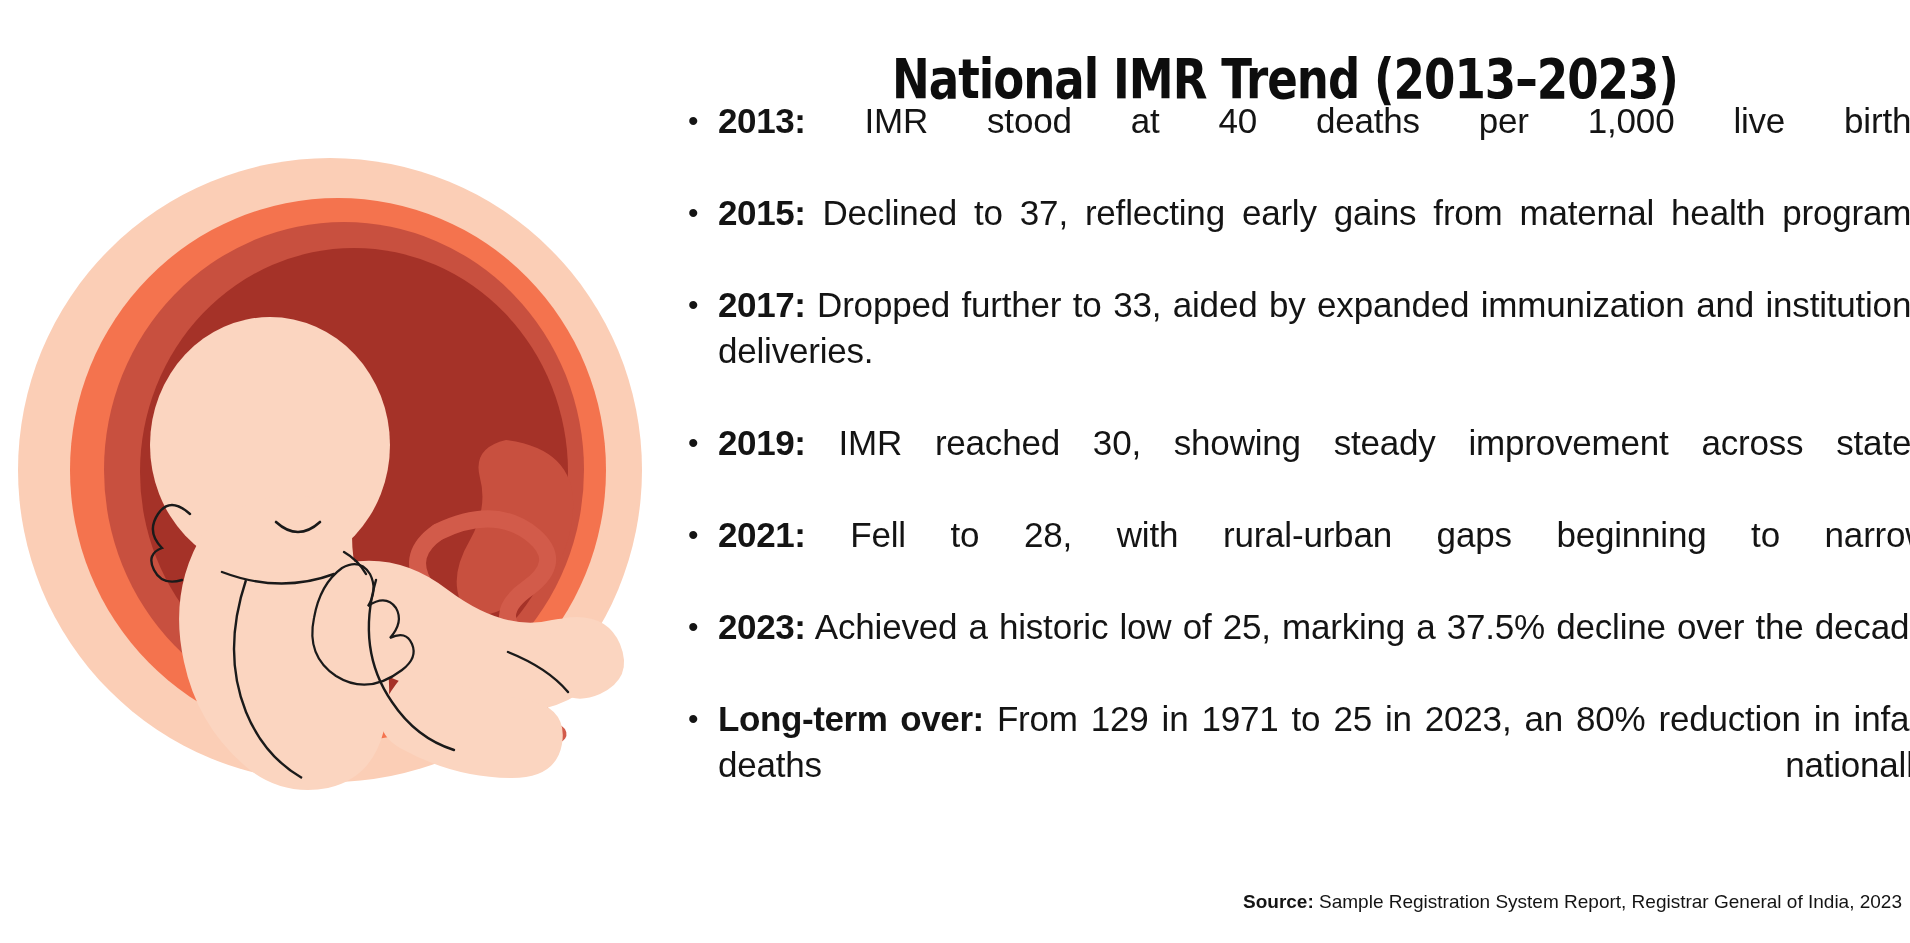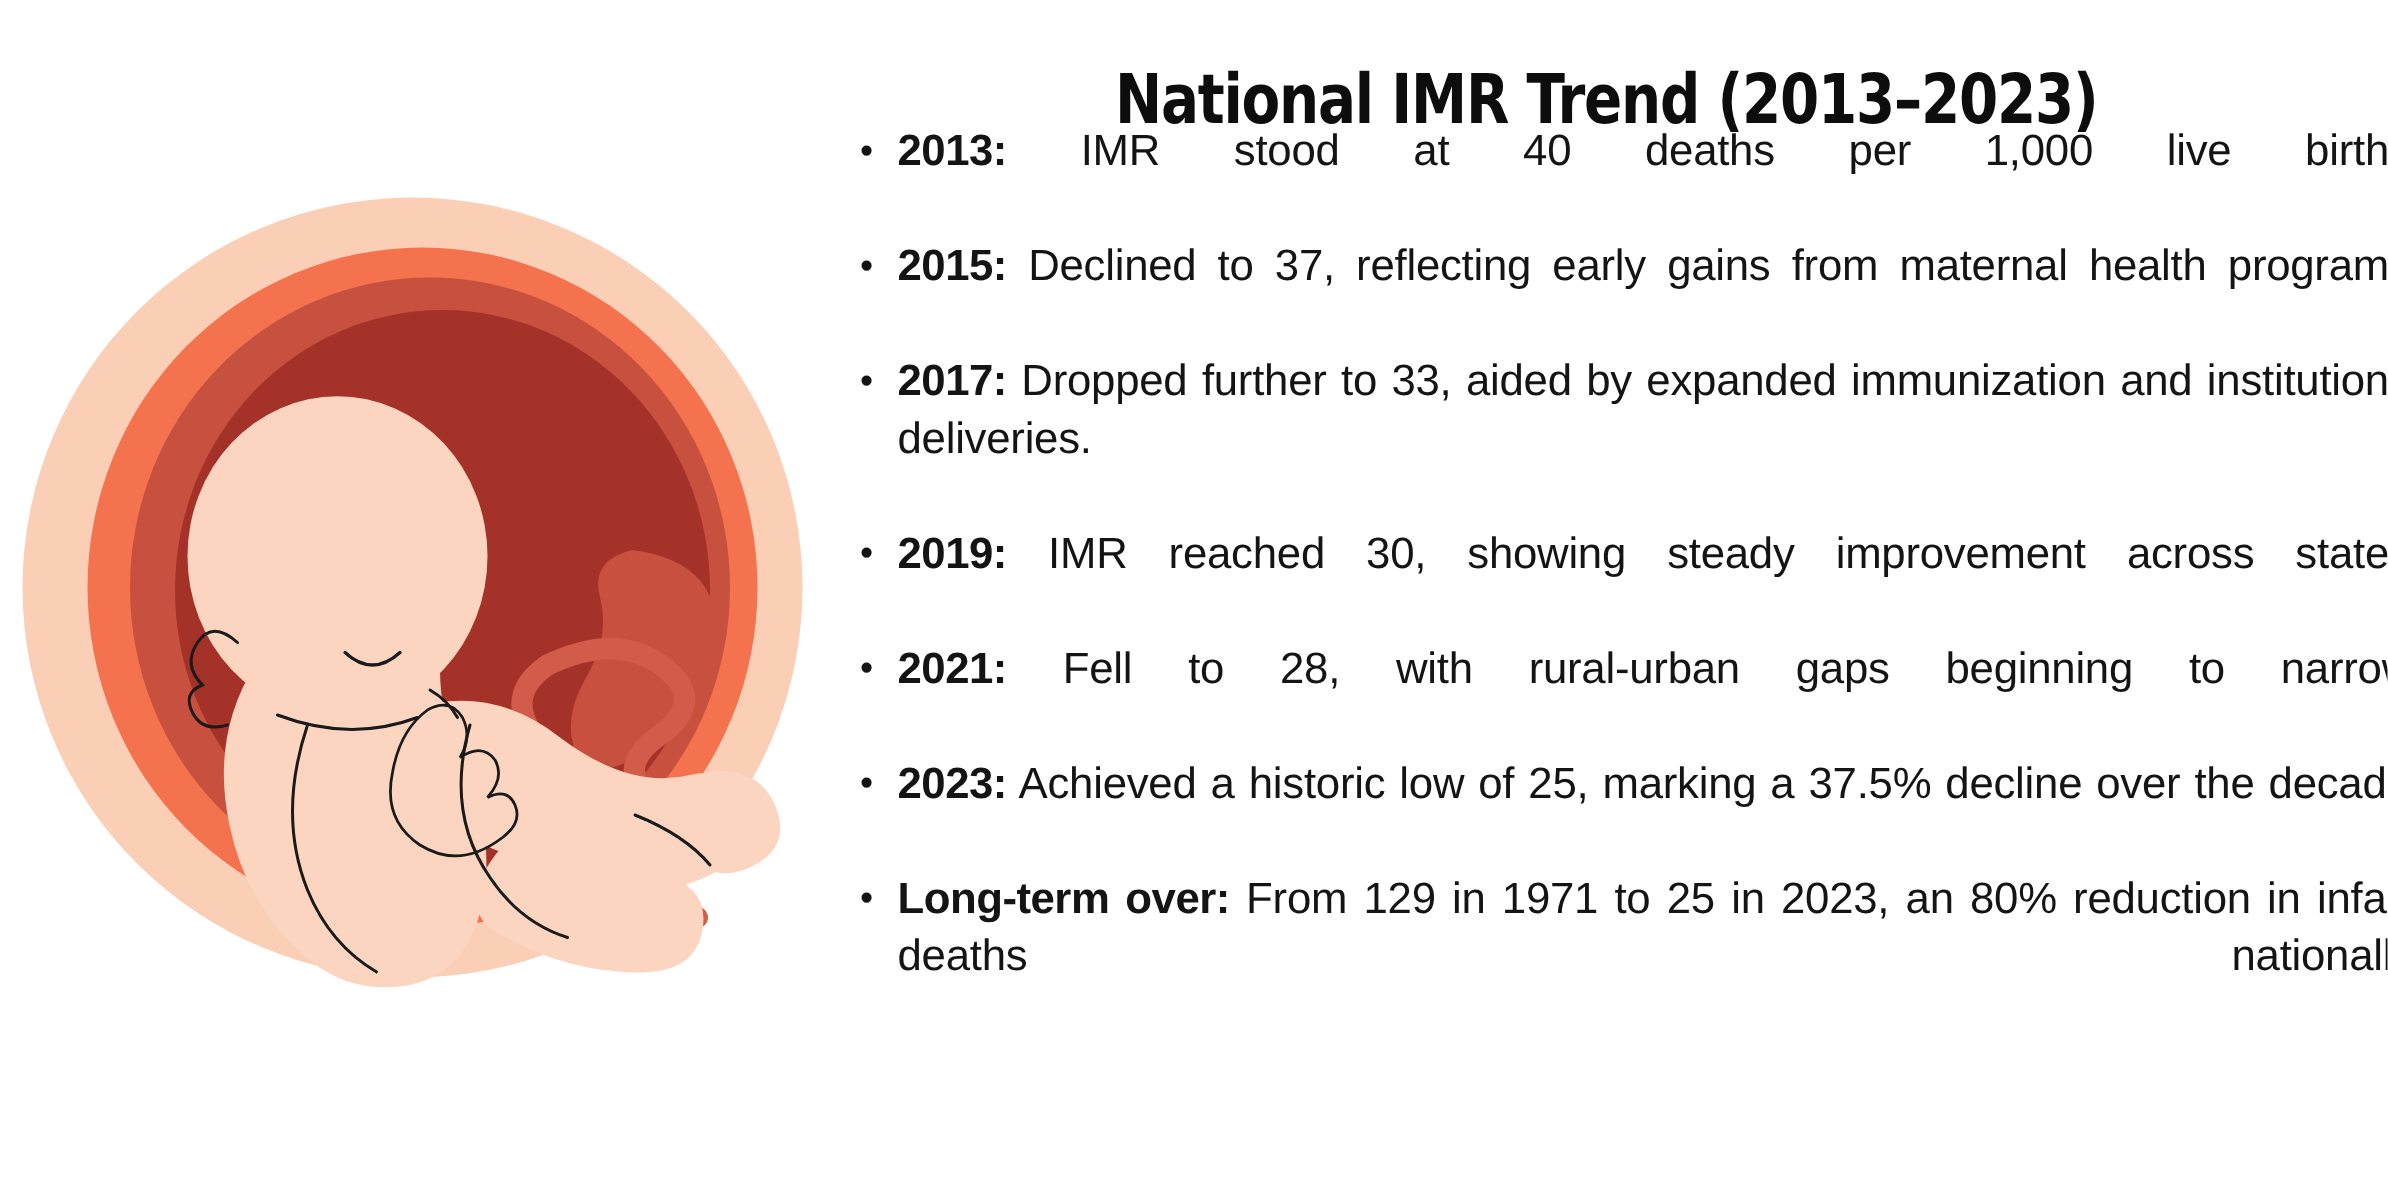--- a/index.html
+++ b/index.html
@@ -159,14 +159,15 @@
   <ul id="facts-list">
     <li class="fact-item"><span class="fact-label">2013:</span> <span class="fact-text">IMR stood at 40 deaths per 1,000 live births.</span></li>
     <li class="fact-item"><span class="fact-label">2015:</span> <span class="fact-text">Declined to 37, reflecting early gains from maternal health programs.</span></li>
     <li class="fact-item"><span class="fact-label">2017:</span> <span class="fact-text">Dropped further to 33, aided by expanded immunization and institutional deliveries.</span></li>
     <li class="fact-item"><span class="fact-label">2019:</span> <span class="fact-text">IMR reached 30, showing steady improvement across states.</span></li>
     <li class="fact-item"><span class="fact-label">2021:</span> <span class="fact-text">Fell to 28, with rural-urban gaps beginning to narrow.</span></li>
     <li class="fact-item"><span class="fact-label">2023:</span> <span class="fact-text">Achieved a historic low of 25, marking a 37.5% decline over the decade.</span></li>
     <li class="fact-item"><span class="fact-label">Long-term over:</span> <span class="fact-text">From 129 in 1971 to 25 in 2023, an 80% reduction in infant deaths nationally.</span></li>
   </ul>
 
+  <div id="source-line"><span class="source-label">Source:</span> <span class="source-text">Sample Registration System Report, Registrar General of India, 2023</span></div>
 
 </div>
 
 </body></html>

